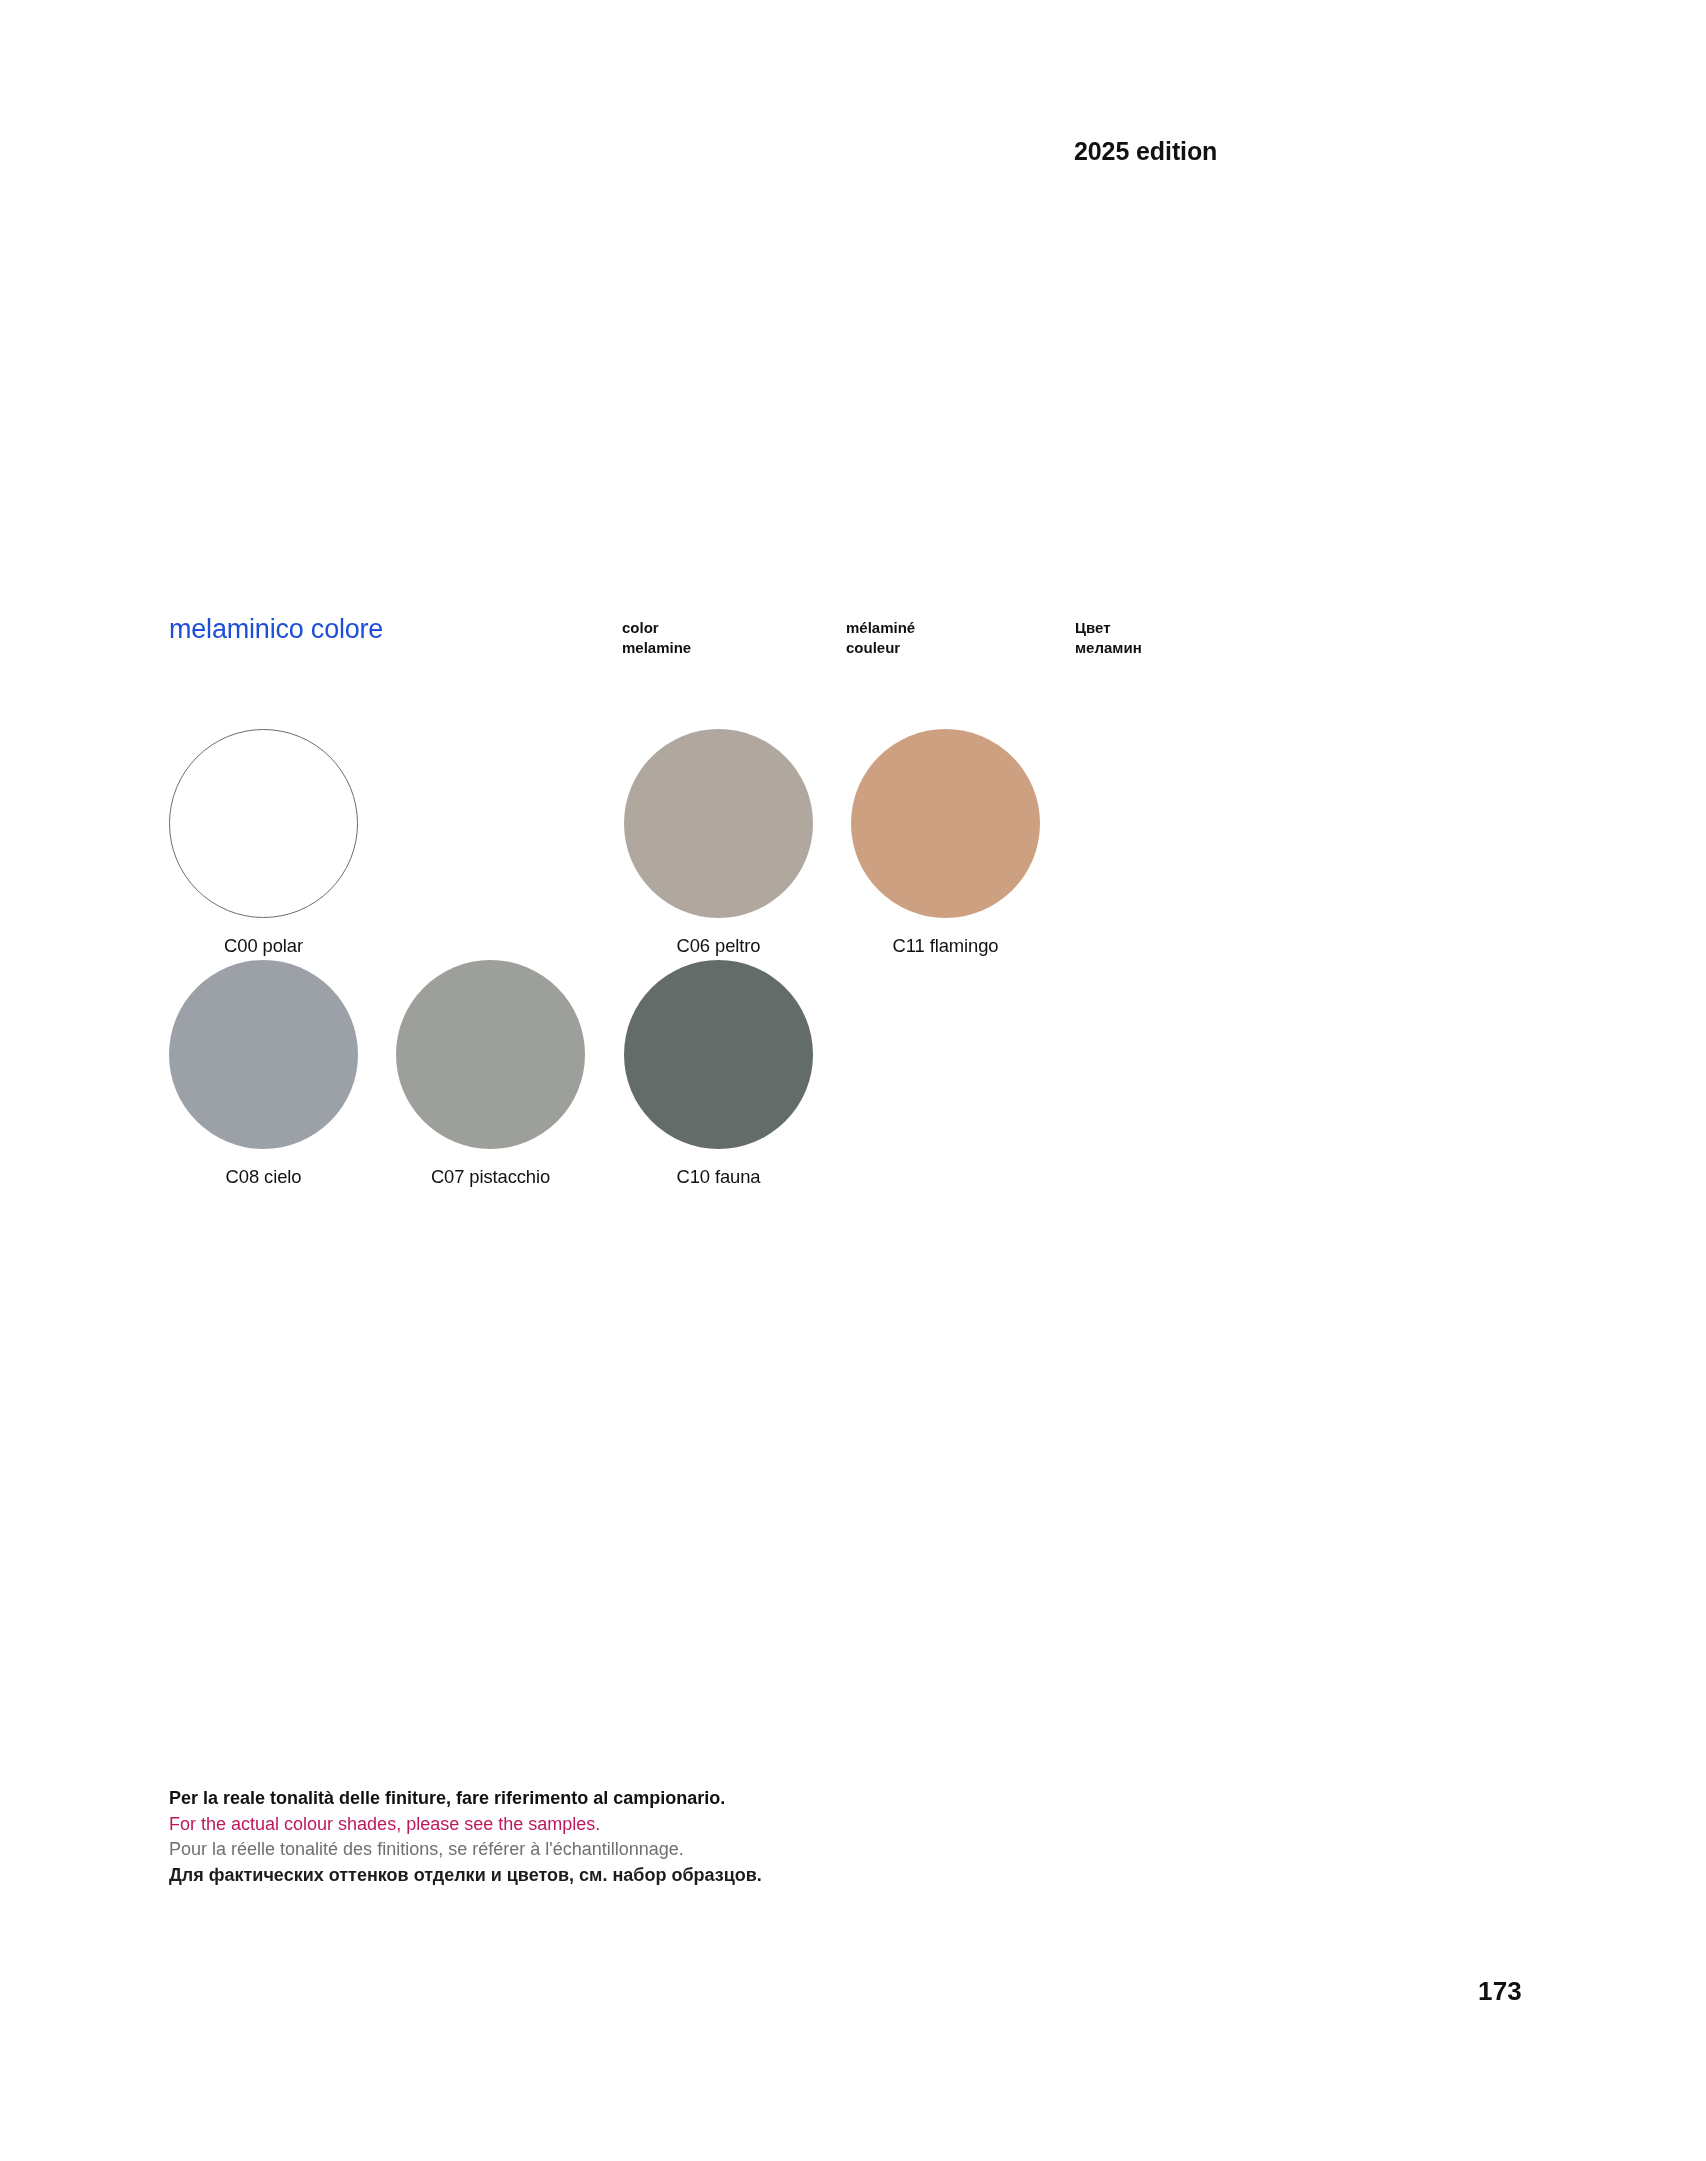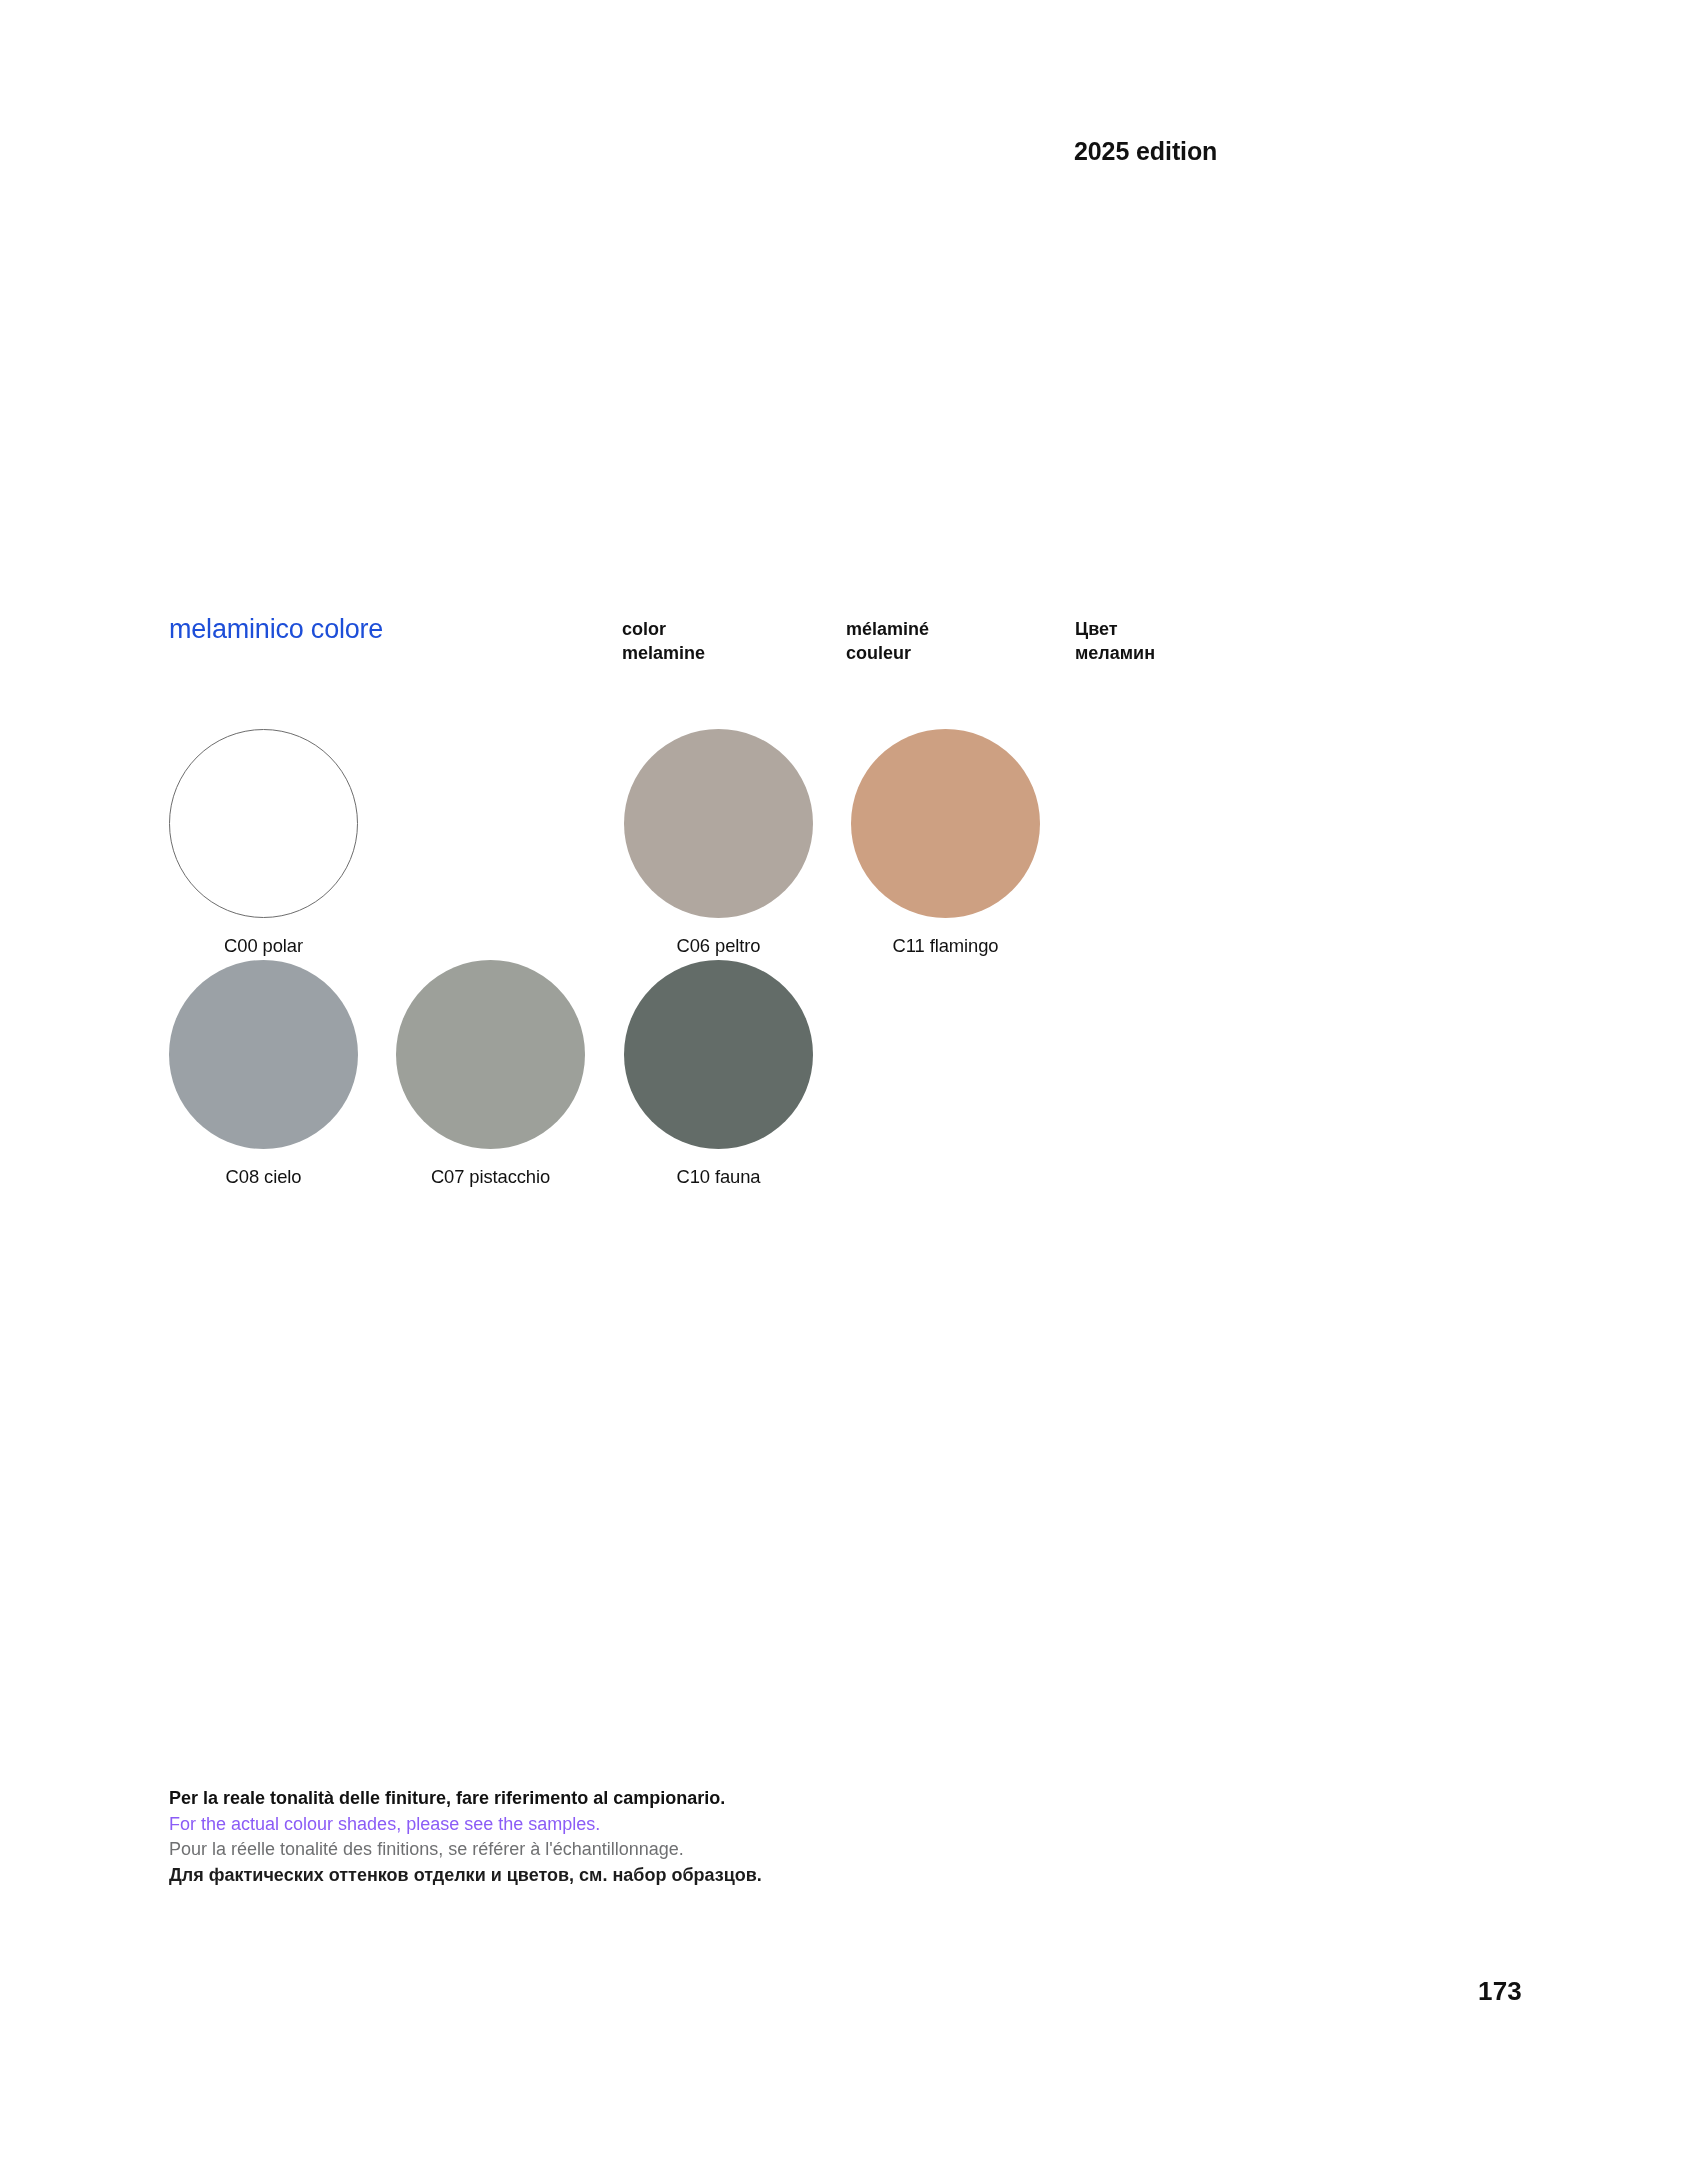--- a/index.html
+++ b/index.html
@@ -51,21 +51,21 @@
     top: 0;
     font-size: 27px;
     font-weight: 500;
     letter-spacing: -0.2px;
     color: #1d4ed8;
     white-space: nowrap;
   }
   .trans-col {
     position: absolute;
     top: 4.1px;
-    font-size: 18px;
+    font-size: 15px;
     font-weight: 700;
     line-height: 1.32;
     color: #111111;
     white-space: nowrap;
   }
   .trans-col.c1 { left: 453px; }
   .trans-col.c2 { left: 677px; }
   .trans-col.c3 { left: 906px; }
   .trans-col .line { display: block; }
 
@@ -114,21 +114,21 @@
   .footnote {
     position: absolute;
     left: 169px;
     top: 1786px;
     width: 956px;
     font-size: 18px;
     line-height: 1.42;
   }
   .footnote .fn-line { display: block; white-space: nowrap; }
   .footnote .fn-it { font-weight: 700; color: #111111; }
-  .footnote .fn-en { font-weight: 400; color: #8b5cf6; }
+  .footnote .fn-en { font-weight: 400; color: #be185d; }
   .footnote .fn-fr { font-weight: 400; color: #6f7072; }
   .footnote .fn-ru { font-weight: 600; color: #1c1c1c; }
 
   
   .page-number {
     position: absolute;
     left: 1478px;
     top: 1976px;
     font-size: 26px;
     font-weight: 700;

